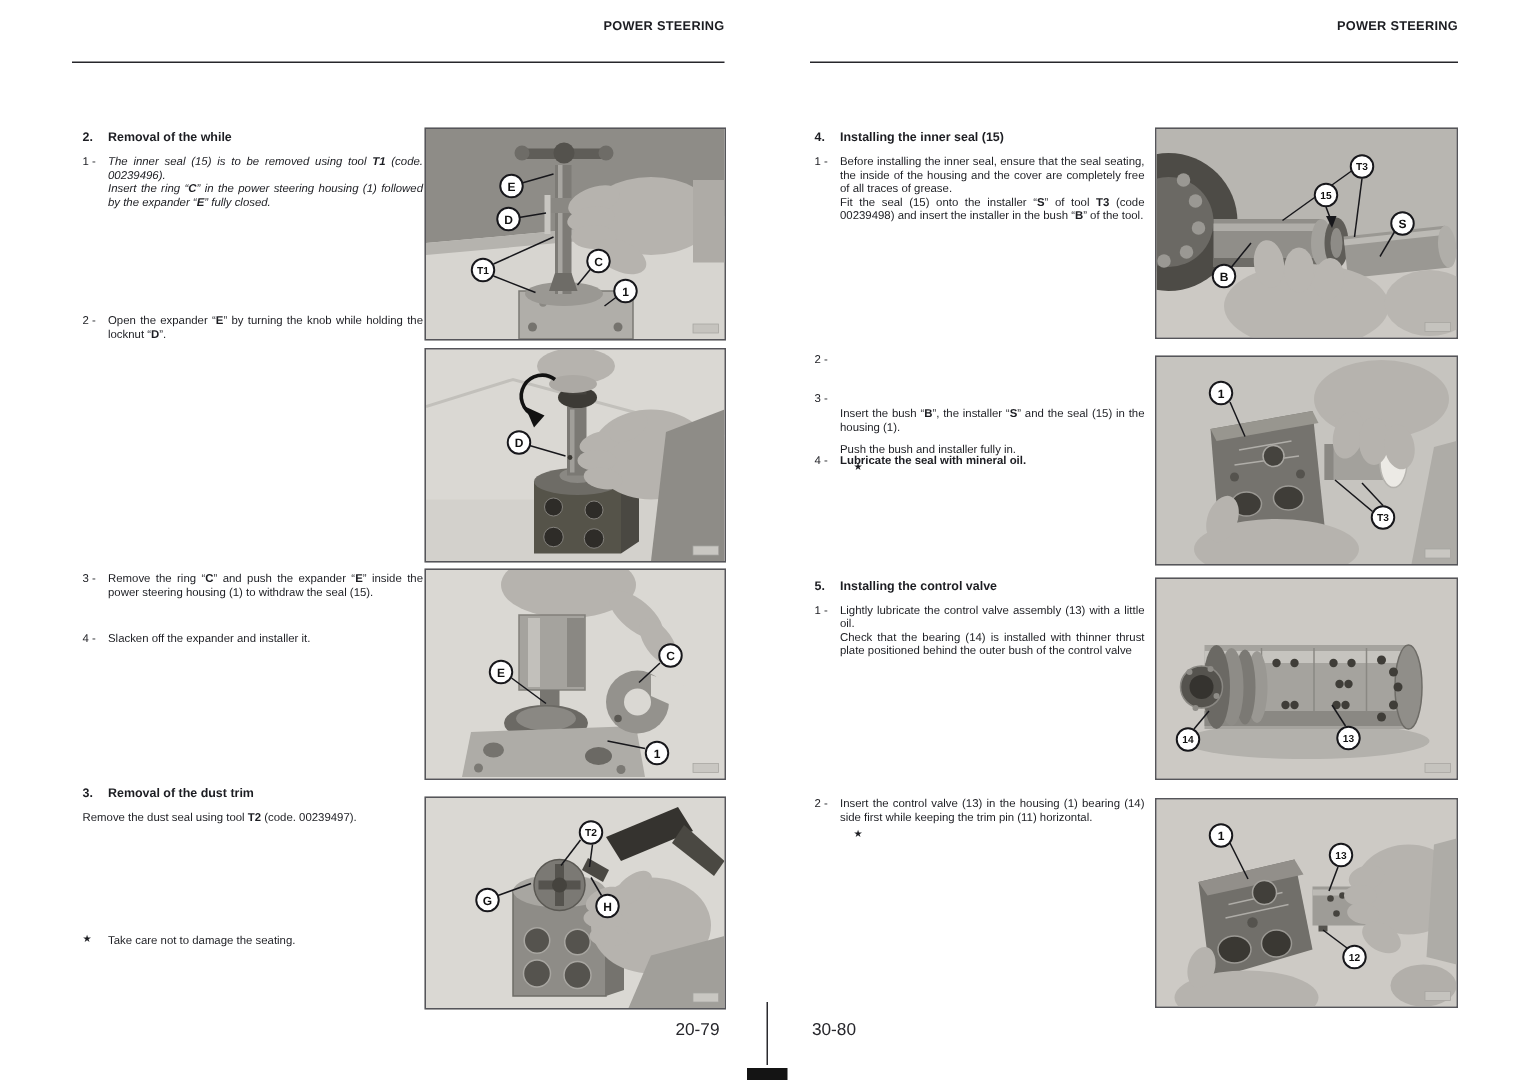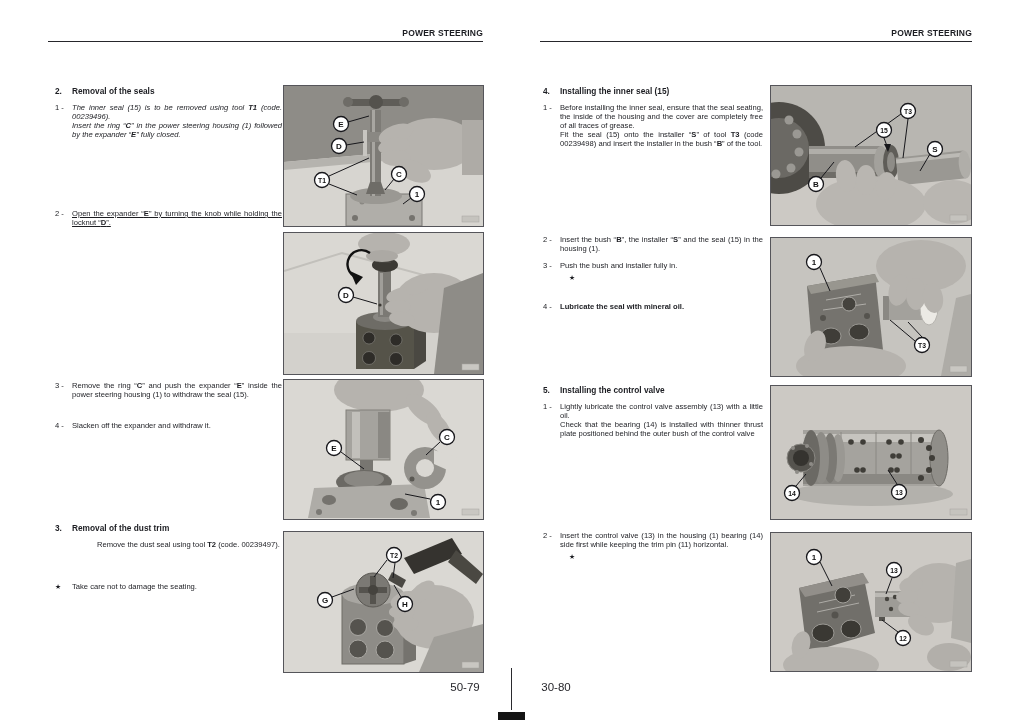--- a/index.html
+++ b/index.html
@@ -5,34 +5,34 @@
   html,body{margin:0;padding:0;}
   body{
     width:1024px;height:720px;position:relative;background:#ffffff;
     font-family:"Liberation Sans", sans-serif;color:#1c1d22;
     -webkit-font-smoothing:antialiased;
   }
   .page{position:absolute;top:0;height:720px;width:512px;}
   #page-left{left:0;}
   #page-right{left:512px;}
 
-  .hdr{position:absolute;top:28px;font-size:8.5px;font-weight:bold;letter-spacing:.2px;}
+  .hdr{position:absolute;top:12px;font-size:8.5px;font-weight:bold;letter-spacing:.2px;}
   .rule{position:absolute;top:41px;border-top:1.4px solid #26262b;height:0;}
 
   .sec-h{position:absolute;display:flex;font-size:8.3px;font-weight:bold;white-space:nowrap;}
   .sec-h .n{width:17px;flex:none;}
 
   .step{position:absolute;display:flex;font-size:7.6px;line-height:9px;}
   .step .n{width:17px;flex:none;white-space:nowrap;}
   .step .t{text-align:justify;}
-  .body-par{position:absolute;font-size:7.6px;line-height:9px;text-align:justify;margin-left:42px;}
+  .body-par{position:absolute;font-size:7.6px;line-height:9px;text-align:justify;}
   .note{display:flex;margin-top:3px;padding-left:9px;}
   .note .s{width:13px;flex:none;font-size:6.8px;}
   .note .nt{flex:1;text-align:justify;}
-  .secnote{position:absolute;display:flex;font-size:7.6px;line-height:9px;}
+  .secnote{position:absolute;display:flex;font-size:7.6px;line-height:9px;margin-top:40px;}
   .secnote .s{width:17px;flex:none;font-size:6.8px;}
 
   .fig{position:absolute;border:1px solid #55555a;background:#d7d5d0;overflow:hidden;}
   .fig svg{display:block;}
 
   .callout circle{fill:#ffffff;stroke:#17171b;stroke-width:1.3;}
   .callout text{font-family:"Liberation Sans",sans-serif;font-size:8px;font-weight:bold;text-anchor:middle;fill:#111;}
   .callout.two text{font-size:6.8px;}
   .lead{stroke:#17171b;stroke-width:1;fill:none;}
   .faint{stroke:#c2c0bb;stroke-width:2;fill:none;}
@@ -43,41 +43,41 @@
 </style>
 </head>
 <body>
 
 <div class="page" id="page-left">
   <div class="hdr" style="right:29px;">POWER STEERING</div>
   <div class="rule" style="left:48px;width:435px;"></div>
 
   <div class="sec-h" style="left:55px;top:86px;">
     <span class="n">2.</span>
-    <span>Removal of the seals</span>
+    <span>Removal of the while</span>
   </div>
 
   <div class="step" style="left:55px;top:103px;">
     <span class="n">1 -</span>
     <span class="t" style="width:210px;font-style:italic;">The inner seal (15) is to be removed using tool <b>T1</b> (code. 00239496).<br>Insert the ring “<b>C</b>” in the power steering housing (1) followed by the expander  “<b>E</b>” fully closed.</span>
   </div>
 
   <div class="step" style="left:55px;top:209px;">
     <span class="n">2 -</span>
-    <span class="t" style="width:210px;text-decoration:underline;">Open the expander “<b>E</b>” by turning the knob while holding the locknut “<b>D</b>”.</span>
+    <span class="t" style="width:210px;">Open the expander “<b>E</b>” by turning the knob while holding the locknut “<b>D</b>”.</span>
   </div>
 
   <div class="step" style="left:55px;top:381px;">
     <span class="n">3 -</span>
     <span class="t" style="width:210px;">Remove the ring  “<b>C</b>” and push the expander “<b>E</b>” inside the power steering housing (1) to withdraw the seal (15).</span>
   </div>
 
   <div class="step" style="left:55px;top:421px;">
     <span class="n">4 -</span>
-    <span class="t" style="width:210px;">Slacken off the expander and withdraw it.</span>
+    <span class="t" style="width:210px;">Slacken off the expander and installer it.</span>
   </div>
 
   <div class="sec-h" style="left:55px;top:523px;">
     <span class="n">3.</span>
     <span>Removal of the dust trim</span>
   </div>
   <div class="body-par" style="left:55px;top:540px;width:226px;">Remove the dust seal using tool  <b>T2</b> (code. 00239497).</div>
   <div class="secnote" style="left:55px;top:582px;width:226px;">
     <span class="s">★</span>
     <span>Take care not to damage the seating.</span>
@@ -279,45 +279,45 @@
       </g>
       <g class="callout">
         <line class="lead" x1="117" y1="65" x2="110" y2="53"></line>
         <circle cx="121" cy="72" r="7.5"></circle>
           <text x="121" y="75">H</text>
       </g>
       <rect x="178" y="130" width="17" height="6" fill="#c9c7c2" stroke="#a6a4a0" stroke-width="0.5"></rect>
     </svg>
   </div>
 
-  <div class="pageno" style="left:430px;">50-79</div>
+  <div class="pageno" style="left:430px;">20-79</div>
 </div>
 
 <div class="page" id="page-right">
   <div class="hdr" style="right:52px;">POWER STEERING</div>
   <div class="rule" style="left:28px;width:432px;"></div>
 
   <div class="sec-h" style="left:31px;top:86px;">
     <span class="n">4.</span>
     <span>Installing the inner seal (15)</span>
   </div>
 
   <div class="step" style="left:31px;top:103px;">
     <span class="n">1 -</span>
     <span class="t" style="width:203px;">Before installing the inner seal, ensure that the seal seating, the inside of the housing and the cover are completely free of all traces of grease.<br>Fit the seal (15) onto the installer “<b>S</b>” of tool <b>T3</b> (code 00239498) and insert the installer in the bush “<b>B</b>” of the tool.</span>
   </div>
 
   <div class="step" style="left:31px;top:235px;">
     <span class="n">2 -</span>
-    <span class="t" style="width:203px;">Insert the bush “<b>B</b>”, the installer “<b>S</b>” and the seal (15) in the housing (1).</span>
+    <span class="t" style="width:203px;margin-top:36px;">Insert the bush “<b>B</b>”, the installer “<b>S</b>” and the seal (15) in the housing (1).</span>
   </div>
 
   <div class="step" style="left:31px;top:261px;">
     <span class="n">3 -</span>
-    <span style="width:203px;">
+    <span style="width:203px;margin-top:34px;">
       <span class="t" style="display:block;">Push the bush and installer fully in.</span>
       <span class="note">
         <span class="s">★</span>
       </span>
     </span>
   </div>
 
   <div class="step" style="left:31px;top:302px;">
     <span class="n">4 -</span>
     <span class="t" style="width:203px;font-weight:bold;">Lubricate the seal with mineral oil.</span>

